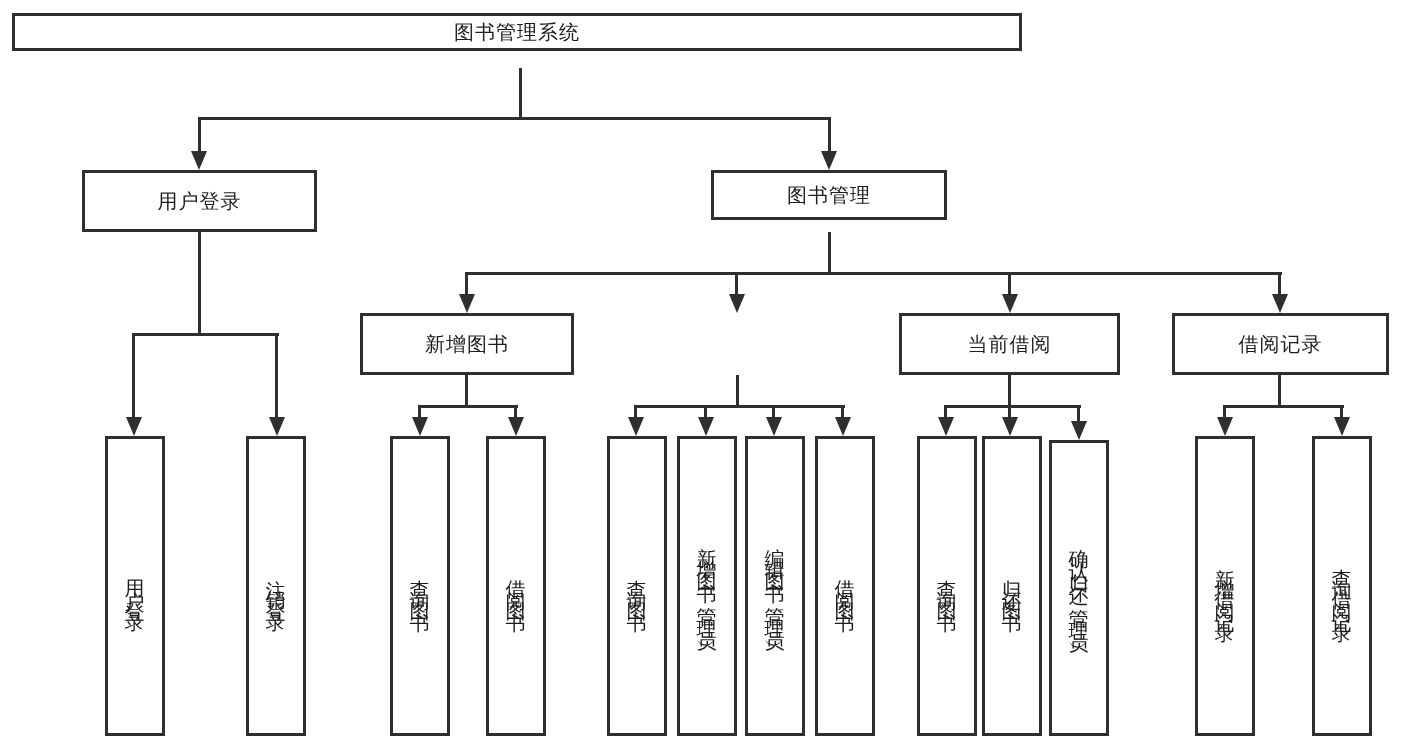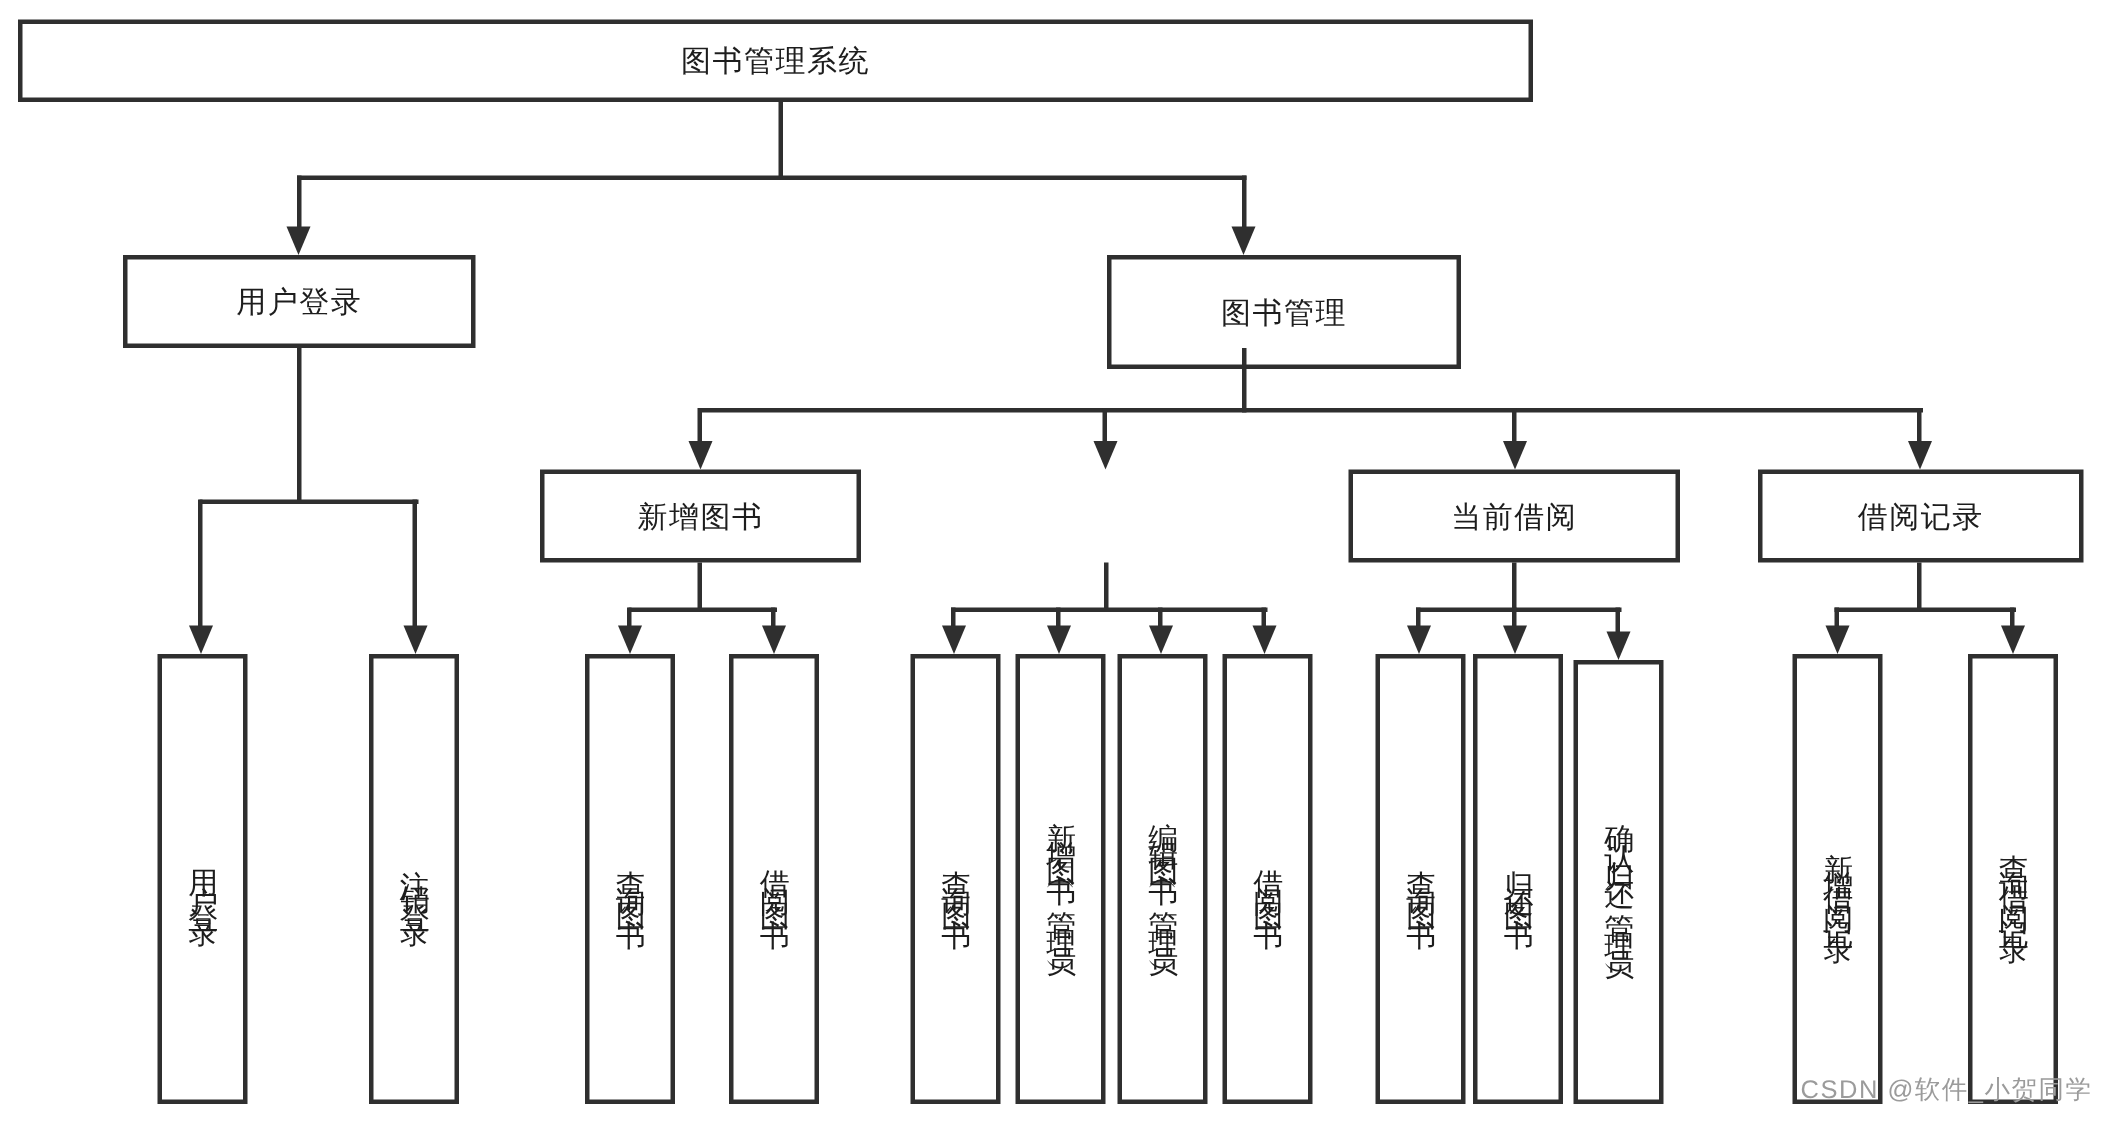--- a/index.html
+++ b/index.html
@@ -41,35 +41,35 @@
   .watermark{
     position:absolute;top:715px;right:10px;
     font-size:17px;color:#9b9b9b;letter-spacing:1px;white-space:nowrap;
   }
 </style>
 </head>
 <body>
 
 <div class="canvas">
 
-  <div class="hnode" style="left:12px;top:13px;width:1010px;height:55px">
+  <div class="hnode" style="left:12px;top:13px;width:1010px;height:38px">
     <span>图书管理系统</span>
   </div>
 
   <div class="cv" style="left:519px;top:68px;height:52px"></div>
   <div class="ch" style="left:198px;top:117px;width:633px"></div>
   <div class="cv" style="left:198px;top:117px;height:36px"></div>
   <div class="ah" style="left:191px;top:151px"></div>
   <div class="cv" style="left:828px;top:117px;height:36px"></div>
   <div class="ah" style="left:821px;top:151px"></div>
 
   <div class="hnode" style="left:82px;top:170px;width:235px;height:62px">
     <span>用户登录</span>
   </div>
-  <div class="hnode" style="left:738px;top:170px;width:236px;height:76px">
+  <div class="hnode" style="left:711px;top:170px;width:236px;height:50px">
     <span>图书管理</span>
   </div>
 
   <div class="cv" style="left:198px;top:232px;height:104px"></div>
   <div class="ch" style="left:133px;top:333px;width:146px"></div>
   <div class="cv" style="left:132px;top:333px;height:86px"></div>
   <div class="ah" style="left:126px;top:417px"></div>
   <div class="cv" style="left:275px;top:333px;height:86px"></div>
   <div class="ah" style="left:269px;top:417px"></div>
 
@@ -165,15 +165,14 @@
     <span>确认归还（管理员）</span>
   </div>
 
   <div class="vnode" style="left:1195px">
     <span>新增借阅记录</span>
   </div>
   <div class="vnode" style="left:1312px">
     <span>查询借阅记录</span>
   </div>
 
-  <div class="watermark">CSDN @软件_小贺同学</div>
 
 </div>
 
 </body></html>

